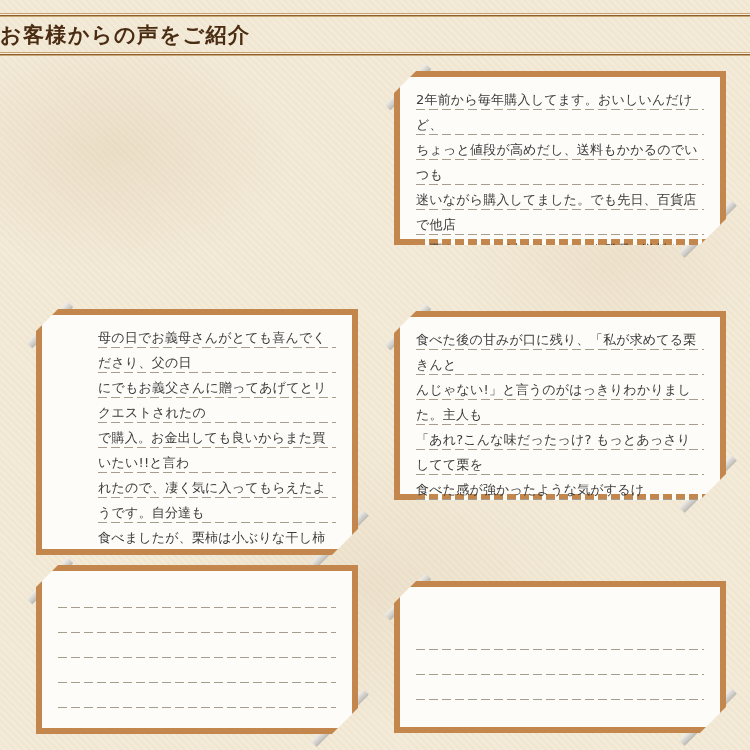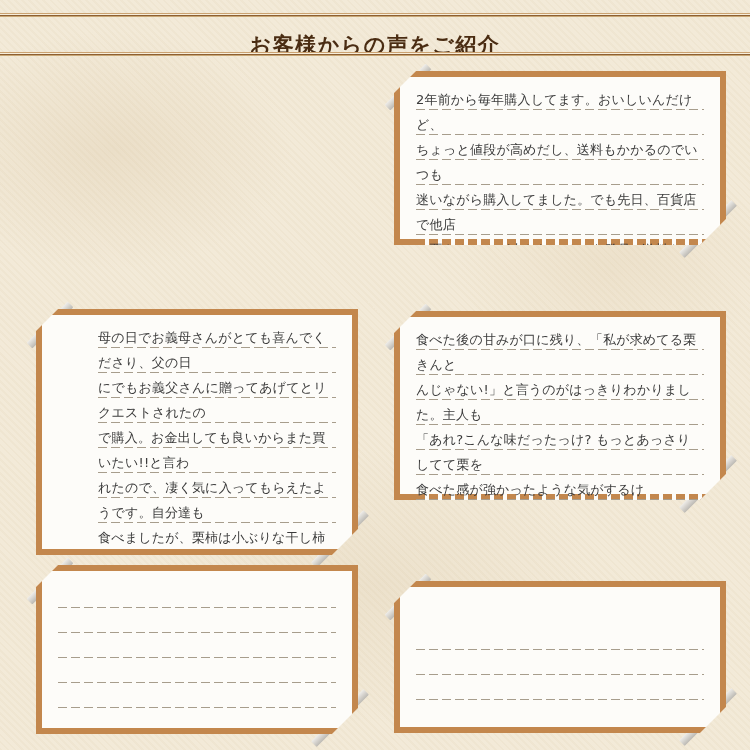--- a/index.html
+++ b/index.html
@@ -15,22 +15,22 @@
   }
 
   
   .rule {
     position:absolute; left:0; right:0; height:4px;
     background:linear-gradient(to bottom, #cba271 0 1px, #f6eedb 1px 2px, #8d5f33 2px 3px, #c9a876 3px 4px);
   }
   .rule-top    { top:13px; }
   .rule-bottom { top:52px; }
   .title {
-    position:absolute; top:21px; left:0; right:0; margin:10px;
-    text-align:center; font-size:21px; font-weight:bold;
+    position:absolute; top:21px; left:0; right:0; margin:0;
+    font-size:21px; font-weight:bold;
     color:#4a2c12; letter-spacing:1.5px;
   }
 
   
   .card { position:absolute; }
   .pos1 { left:36px;  top:71px;  width:322px; height:223px; }
   .pos2 { left:394px; top:71px;  width:332px; height:174px; }
   .pos3 { left:36px;  top:309px; width:322px; height:246px; }
   .pos4 { left:394px; top:311px; width:332px; height:189px; }
   .pos5 { left:36px;  top:565px; width:322px; height:169px; }

